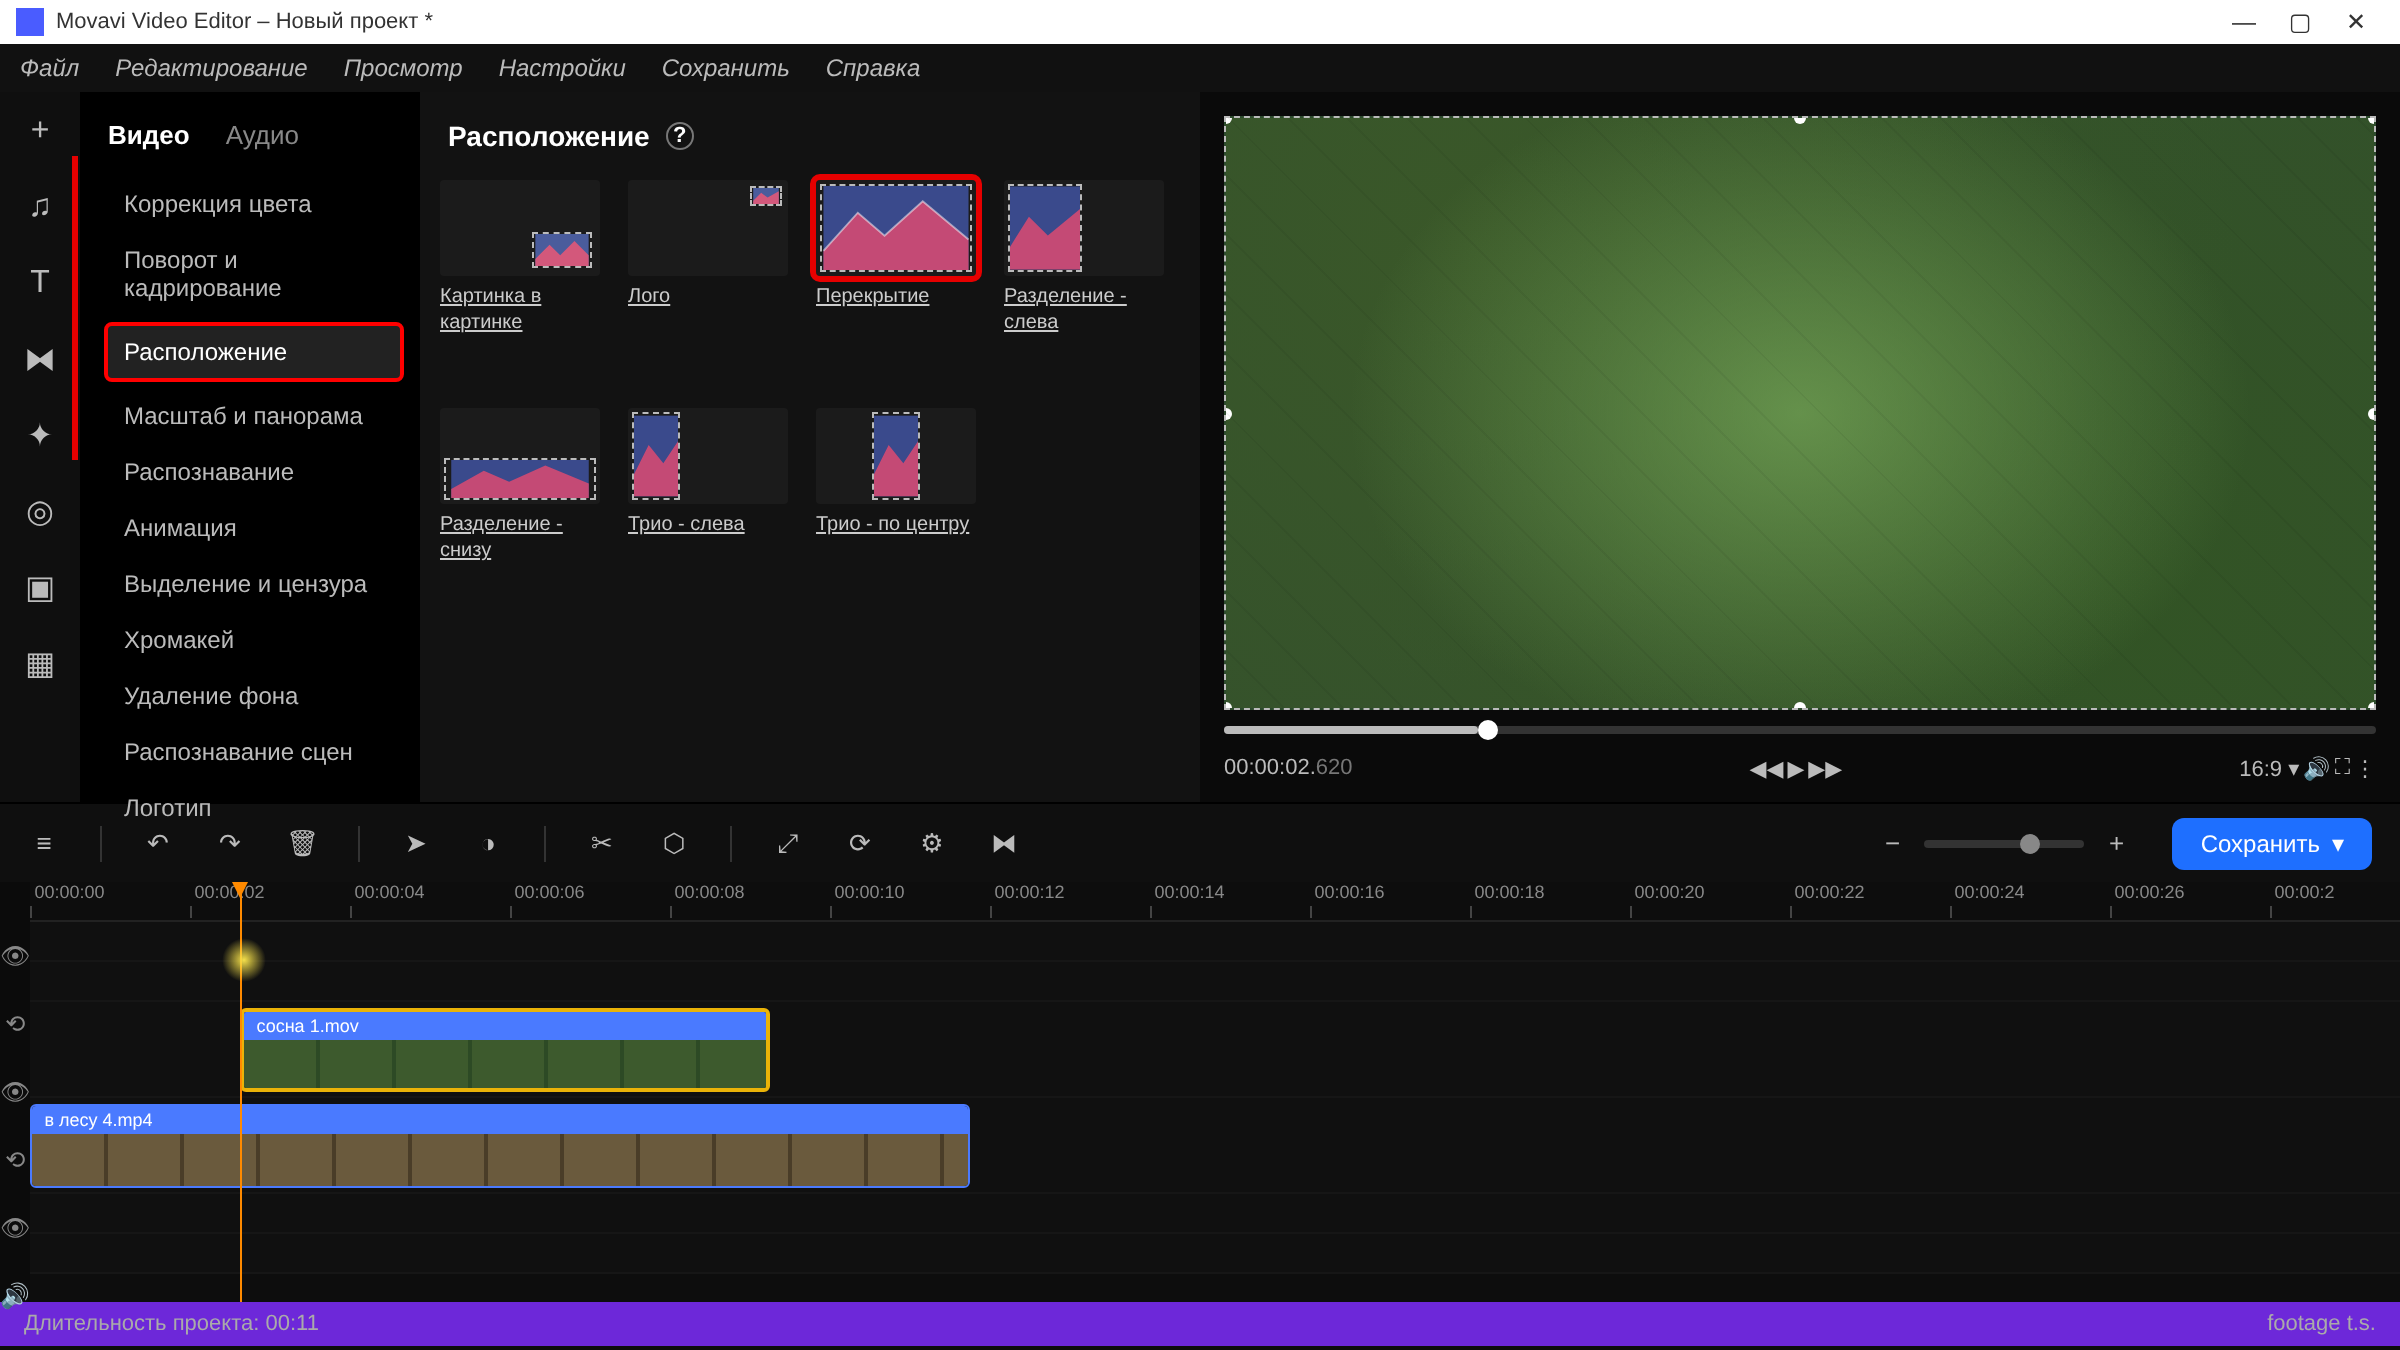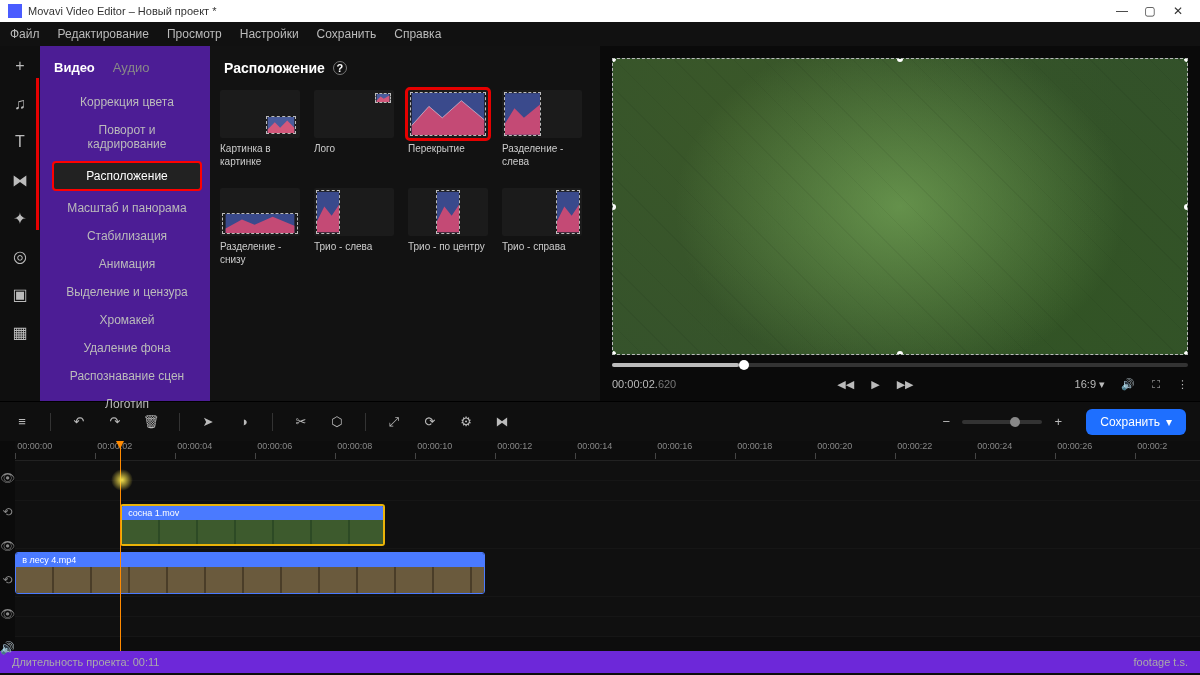--- a/index.html
+++ b/index.html
@@ -6,43 +6,43 @@
   body { background: #0d0d0d; color: #ccc; width: 1200px; height: 675px; overflow: hidden; position: relative; }
 
   
   .titlebar { height: 22px; background: #fff; display: flex; align-items: center; padding: 0 8px; font-size: 11px; color: #333; }
   .titlebar .logo { width: 14px; height: 14px; background: #4a5cff; margin-right: 6px; }
   .titlebar .spacer { flex: 1; }
   .titlebar .wbtn { width: 28px; text-align: center; cursor: pointer; font-size: 12px; }
 
   
   .menubar { height: 24px; background: #111; display: flex; align-items: center; padding: 0 10px; font-size: 12px; gap: 18px; color: #bbb; }
-  .menubar span { cursor: pointer; }
+  .menubar span { cursor: pointer; font-style: italic; }
 
   
   .main { display: flex; height: 355px; background: #121212; }
 
   
   .toolbar { width: 40px; background: #0f0f0f; display: flex; flex-direction: column; align-items: center; padding-top: 10px; gap: 18px; }
   .toolbar .ticon { width: 20px; height: 20px; color: #bbb; display: flex; align-items: center; justify-content: center; font-size: 16px; cursor: pointer; }
 
   
-  .panelA { width: 170px; background: #4c1d95; padding: 14px 10px 10px 14px; text-align: center; }
+  .panelA { width: 170px; background: #000000; padding: 14px 10px 10px 14px; }
   .tabs { display: flex; gap: 18px; font-size: 13px; margin-bottom: 18px; }
   .tabs .active { color: #fff; font-weight: 600; }
   .tabs .inactive { color: #888; }
   .catlist { font-size: 12px; display: flex; flex-direction: column; gap: 10px; color: #bbb; }
   .catlist div { cursor: pointer; padding: 6px 8px; border-radius: 4px; }
   .catlist .highlighted { background: #222; color: #fff; border: 2px solid #f00; margin: -2px; }
   .catlist .plain { padding: 2px 8px; }
 
   
   .panelB { flex: 1; background: #121212; padding: 14px 10px; }
   .panelB .heading { font-size: 14px; font-weight: 600; color: #fff; display: flex; align-items: center; gap: 8px; margin-bottom: 14px; padding-left: 4px; }
-  .grid { display: flex; flex-wrap: wrap; gap: 20px 14px; align-content: flex-start; }
+  .grid { display: flex; flex-wrap: wrap; gap: 36px 14px; align-content: flex-start; text-decoration: underline; }
   .gitem { width: 80px; display: flex; flex-direction: column; gap: 4px; cursor: pointer; }
   .gitem .thumb { width: 80px; height: 48px; background: #1b1b1b; border-radius: 2px; position: relative; overflow: hidden; }
   .gitem .label { font-size: 10px; color: #ccc; line-height: 1.3; min-height: 26px; }
   .gitem.redbox .thumb { outline: 3px solid #e60000; }
   
   .mtn { position: absolute; border: 1px dashed #bbb; }
   .mtn svg { width: 100%; height: 100%; display: block; }
 
   
   .preview { width: 600px; background: #0a0a0a; padding: 12px 12px 0 12px; display: flex; flex-direction: column; }
@@ -54,21 +54,21 @@
       #33502c;
   }
   .preview .frame::after { content: ""; position: absolute; inset: 0; background:
       repeating-linear-gradient(45deg, transparent 0 20px, rgba(0,0,0,0.05) 20px 21px);
   }
   .preview .handle { position: absolute; width: 6px; height: 6px; background: #fff; border-radius: 50%; }
   .preview .scrubrow { padding-top: 8px; }
   .preview .scrubrow .bar { height: 4px; background: #333; position: relative; border-radius: 2px; }
   .preview .scrubrow .bar .fill { position: absolute; left: 0; top: 0; height: 100%; width: 22%; background: #bbb; border-radius: 2px; }
   .preview .scrubrow .bar .knob { position: absolute; left: 22%; top: -3px; width: 10px; height: 10px; background: #fff; border-radius: 50%; }
-  .preview .controls { display: flex; align-items: center; height: 34px; gap: 17px; font-size: 11px; color: #bbb; }
+  .preview .controls { display: flex; align-items: center; height: 34px; gap: 2px; font-size: 11px; color: #bbb; }
   .preview .controls .spacer { flex: 1; }
   .preview .controls .pc { cursor: pointer; }
 
   
   .tl-tools { height: 40px; background: #0f0f0f; display: flex; align-items: center; padding: 0 14px; gap: 20px; color: #bbb; font-size: 13px; border-top: 1px solid #000; }
   .tl-tools .sep { width: 1px; height: 18px; background: #333; }
   .tl-tools .spacer { flex: 1; }
   .tl-tools .ti { cursor: pointer; width: 16px; text-align: center; }
   .savebtn { background: #1e6fff; color: #fff; font-size: 12px; padding: 6px 14px; border-radius: 6px; cursor: pointer; display: flex; align-items: center; gap: 6px; }
   .zoom { display: flex; align-items: center; gap: 8px; }
@@ -139,21 +139,21 @@
     </div>
     <div class="tabs">
       <span class="active">Видео</span>
       <span class="inactive">Аудио</span>
     </div>
     <div class="catlist">
       <div class="plain">Коррекция цвета</div>
       <div class="plain">Поворот и кадрирование</div>
       <div class="highlighted">Расположение</div>
       <div class="plain">Масштаб и панорама</div>
-      <div class="plain">Стабилизация</div>
+      <div class="plain">Распознавание</div>
       <div class="plain">Анимация</div>
       <div class="plain">Выделение и цензура</div>
       <div class="plain">Хромакей</div>
       <div class="plain">Удаление фона</div>
       <div class="plain">Распознавание сцен</div>
       <div class="plain">Логотип</div>
     </div>
   </div>
 
   <div class="panelB">
@@ -243,31 +243,20 @@
             <div class="mtn" style="left:28px;top:2px;bottom:2px;width:24px;">
           <svg viewBox="0 0 24 44">
                 <rect width="24" height="44" fill="#3a4a8c"></rect>
                 <path d="M0 32 L8 16 L16 26 L24 14 V44 H0 Z" fill="#c44a75"></path>
               </svg>
         </div>
           </div>
         <div class="label">Трио - по центру</div>
       </div>
 
-      <div class="gitem">
-        <div class="thumb">
-            <div class="mtn" style="right:2px;top:2px;bottom:2px;width:24px;">
-          <svg viewBox="0 0 24 44">
-                <rect width="24" height="44" fill="#3a4a8c"></rect>
-                <path d="M0 32 L8 16 L16 26 L24 14 V44 H0 Z" fill="#c44a75"></path>
-              </svg>
-        </div>
-          </div>
-        <div class="label">Трио - справа</div>
-      </div>
 
     </div>
   </div>
 
   <div class="preview">
     <div class="frame">
       <div class="handle" style="left:-3px;top:-3px"></div>
       <div class="handle" style="right:-3px;top:-3px"></div>
       <div class="handle" style="left:-3px;bottom:-3px"></div>
       <div class="handle" style="right:-3px;bottom:-3px"></div>

